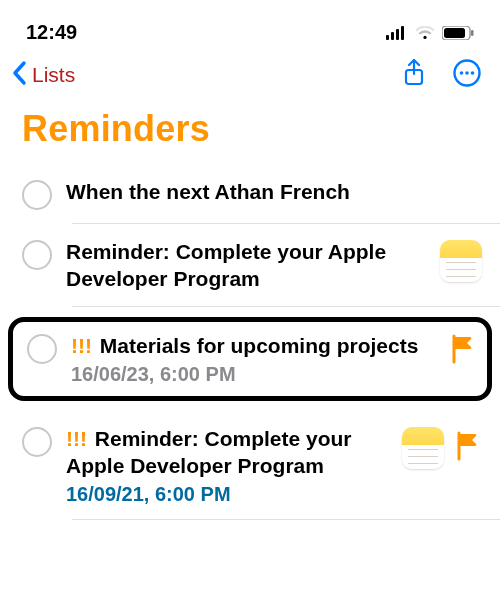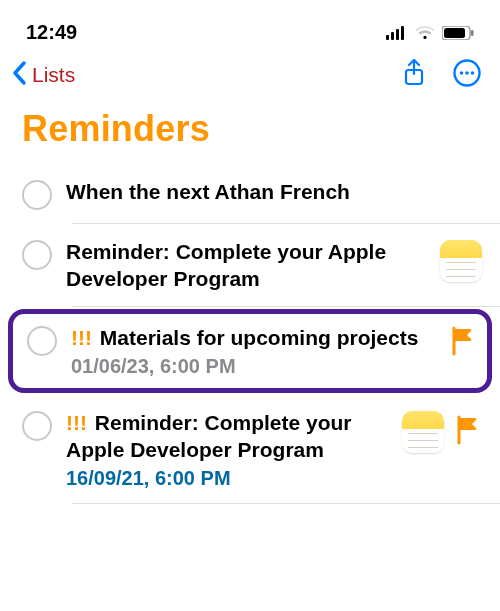--- a/index.html
+++ b/index.html
@@ -112,23 +112,23 @@
   }
   .notes-icon::after{
     content:"";
     position:absolute;
     left:6px; right:6px; top:52%;
     height:36%;
     background: repeating-linear-gradient(180deg, #d9d2c4 0 1px, transparent 1px 7px);
   }
   .flag { color: #ff9500; }
   .highlight {
-    border: 5px solid #4c1d95;
+    border: 5px solid #000000;
     border-radius: 16px;
-    margin: 2px 8px;
+    margin: 10px 8px;
     padding: 10px 10px 10px 14px !important;
   }
 </style>
 </head>
 <body>
 
 <div class="status-bar">
   <div class="status-time">12:49</div>
   <div class="status-icons">
     <span>
@@ -201,21 +201,21 @@
       </div>
       <div class="trailing">
         <div class="notes-icon"></div>
       </div>
       <div class="divider"></div>
     </div>
     <div class="row highlight">
       <div class="radio"></div>
       <div class="content">
         <div class="row-title"><span class="priority">!!!</span> <span>Materials for upcoming projects</span></div>
-        <div class="meta gray">01/06/23, 6:00 PM</div>
+        <div class="meta gray">16/06/23, 6:00 PM</div>
       </div>
       <div class="trailing">
         <span class="flag"><svg width="26" height="30" viewBox="0 0 26 30">
             <path d="M3 2v26" stroke="#ff9500" stroke-width="3" stroke-linecap="round"></path>
             <path d="M3 3 h15 c3 0 3 2 1 3 l-3 3 3 3 c2 1 2 3 -1 3 H3 z" fill="#ff9500"></path>
           </svg></span>
       </div>
     </div>
     <div class="row">
       <div class="radio"></div>

